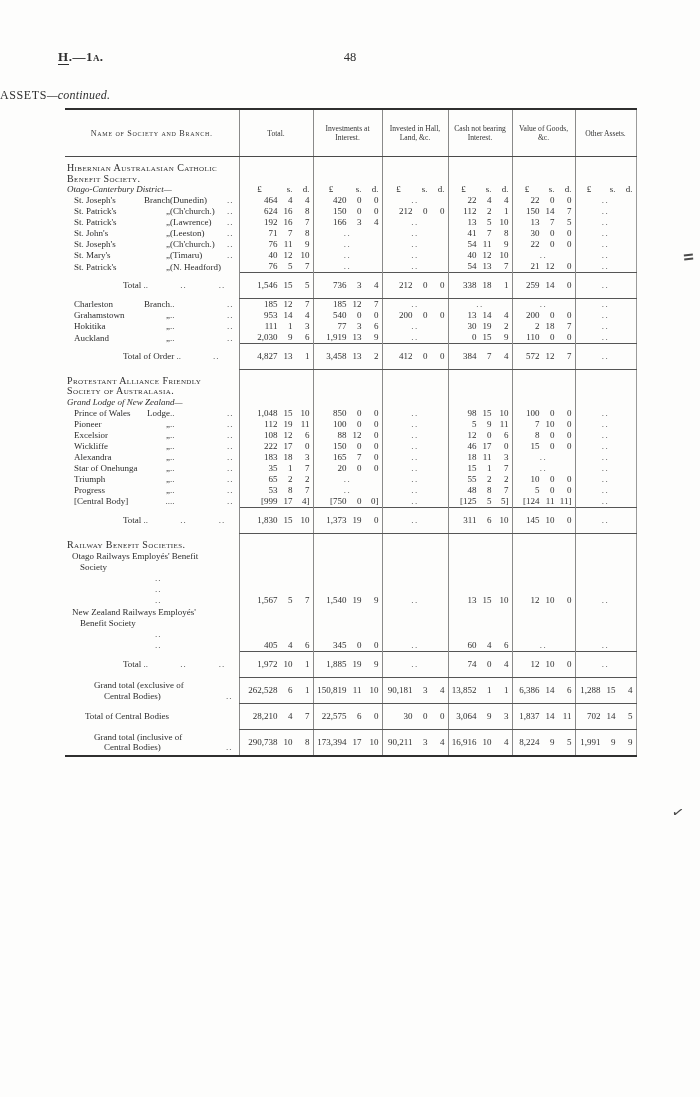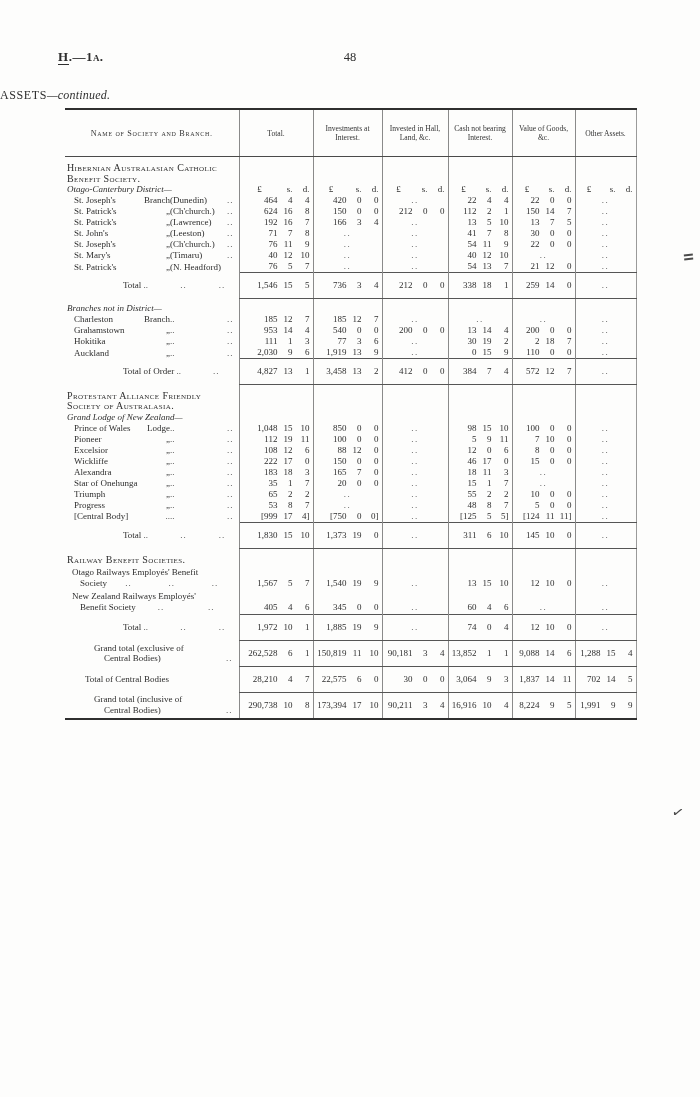--- a/index.html
+++ b/index.html
@@ -35,21 +35,21 @@
   .bn-dots{flex:0 0 16px;text-align:right;padding-right:3px;letter-spacing:1px;}
   .tl{display:flex;padding-left:56px;}
   .tl .tdot{margin-left:32px;letter-spacing:1px;}
   .r-t td{height:25px;}
   .gl{padding-left:27px;}
   .gl .g2{padding-left:10px;position:relative;padding-right:8px;}
   .gl .gdots{position:absolute;right:4px;letter-spacing:1px;}
   .gl.single{padding-left:18px;}
   .r-g td{height:25px;}
   .b2l1{padding-left:5px;white-space:nowrap;line-height:11px;}
-  .b2l2{display:flex;padding-left:13px;line-height:11px;}
+  .b2l2{display:flex;padding-left:13px;line-height:11px;flex-direction:column;}
   .b2l2 .d2{flex:1;text-align:center;letter-spacing:1px;}
   .r-b2 td{vertical-align:bottom;height:23px;padding-bottom:1px;}
   
   .mv{display:flex;}
   .m-l{flex:1;text-align:right;white-space:nowrap;}
   .m-s{flex:0 0 15px;text-align:right;}
   .m-d{flex:0 0 17px;text-align:right;padding-right:1px;}
   .sdh .m-l{text-align:center;}
   td.money.dots{text-align:center;letter-spacing:1.5px;color:#3a3a3a;}
   tr.ruled td.money{border-top:1px solid #555;border-bottom:1px solid #555;}
@@ -440,29 +440,20 @@
             </td>
             <td class="money r">
               <div class="mv">
                 <span class="m-l">259</span>
                 <span class="m-s">14</span>
                 <span class="m-d">0</span>
               </div>
             </td>
             <td class="money r dots"><span>..</span></td>
           </tr>
-          <tr class="r-sub pad">
-            <td class="namecell"><span>Branches not in District—</span></td>
-            <td class="money empty"></td>
-            <td class="money empty"></td>
-            <td class="money empty"></td>
-            <td class="money empty"></td>
-            <td class="money empty"></td>
-            <td class="money empty"></td>
-          </tr>
           <tr class="r-b">
             <td class="namecell">
               <div class="bn">
                 <span class="bn-name">Charleston</span>
                 <span class="bn-mid">Branch</span>
                 <span class="bn-place">..</span>
                 <span class="bn-dots">..</span>
               </div>
             </td>
             <td class="money">
@@ -1205,21 +1196,21 @@
             </td>
             <td class="money r">
               <div class="mv">
                 <span class="m-l">13,852</span>
                 <span class="m-s">1</span>
                 <span class="m-d">1</span>
               </div>
             </td>
             <td class="money r">
               <div class="mv">
-                <span class="m-l">9,088</span>
+                <span class="m-l">6,386</span>
                 <span class="m-s">14</span>
                 <span class="m-d">6</span>
               </div>
             </td>
             <td class="money r">
               <div class="mv">
                 <span class="m-l">1,288</span>
                 <span class="m-s">15</span>
                 <span class="m-d">4</span>
               </div>

